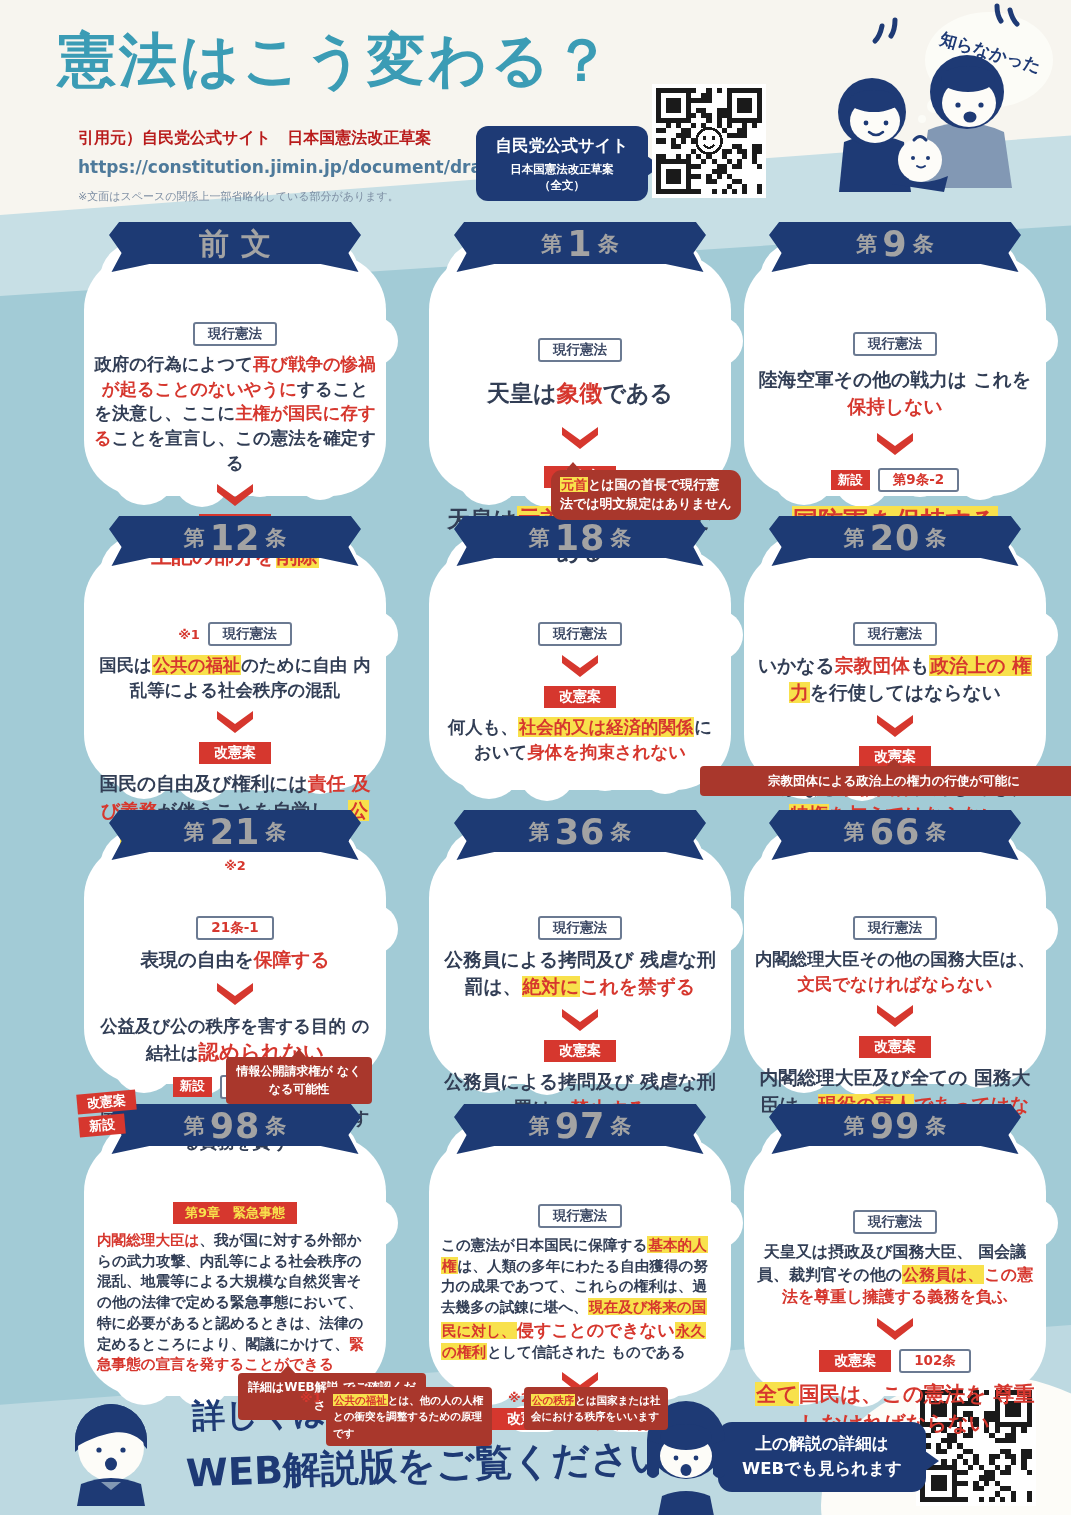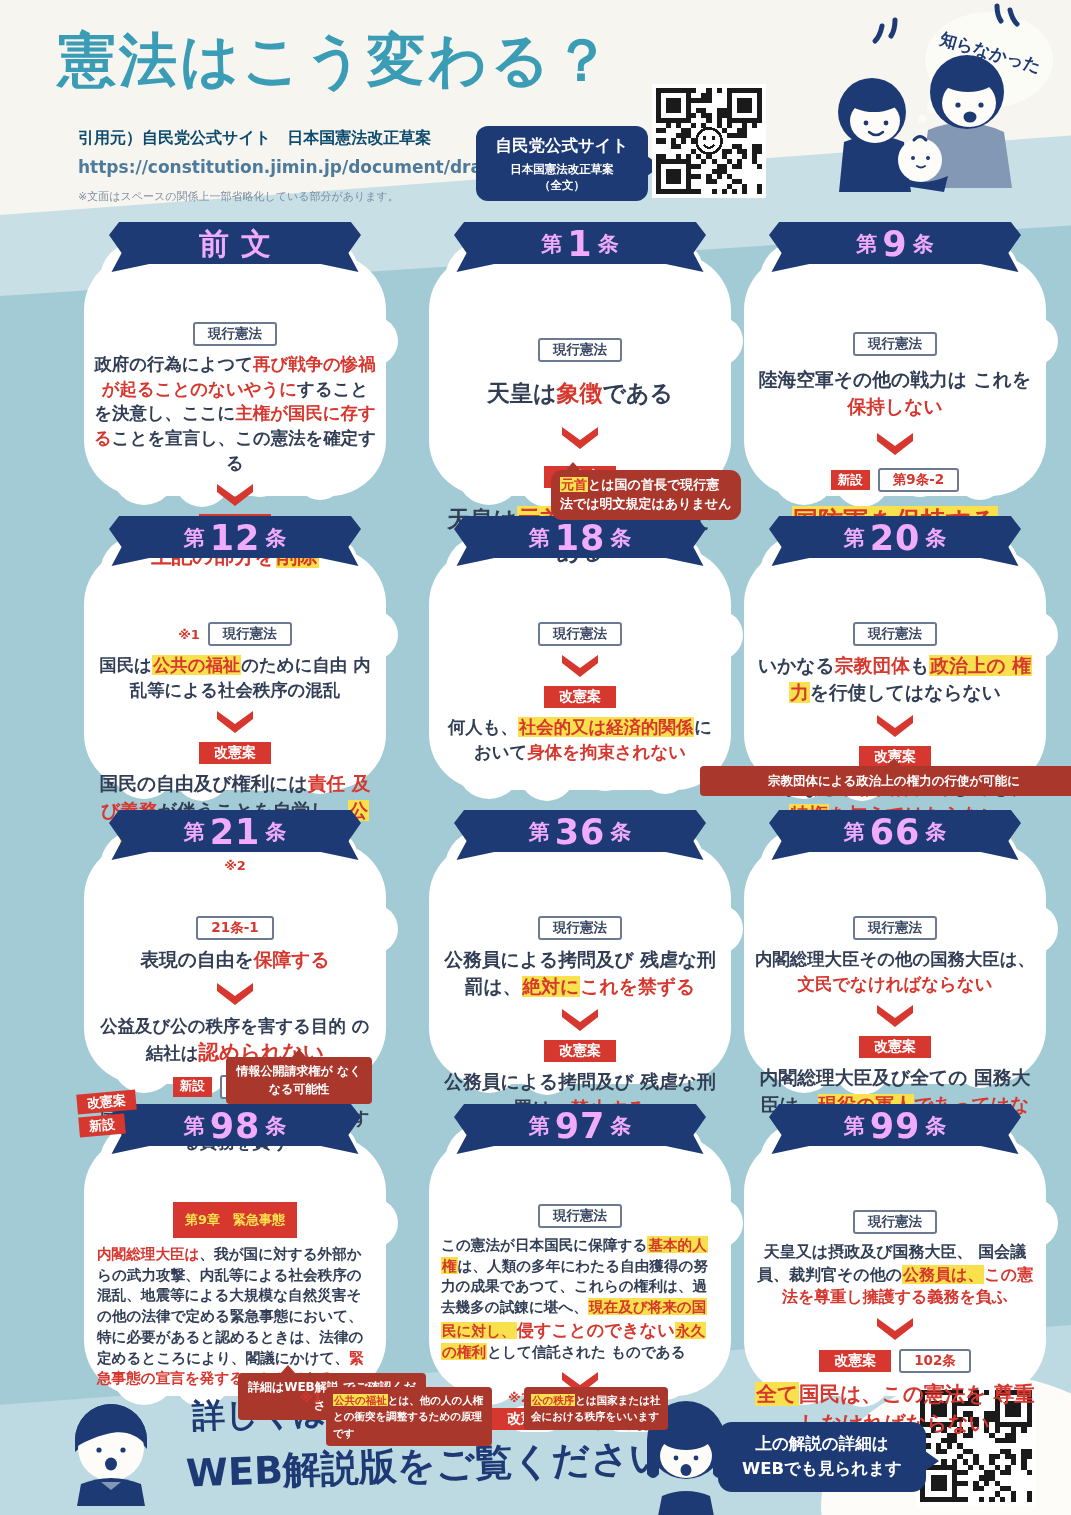--- a/index.html
+++ b/index.html
@@ -10,56 +10,56 @@
            clip-path:polygon(0 50%,100% 4%,100% 58%,0 100%);}
   .bg-top{position:absolute;left:0;top:0;width:100%;height:215px;background:#f7f5ef;
           clip-path:polygon(0 0,100% 0,100% 63%,0 100%);}
   .bg-bottom{position:absolute;left:0;bottom:0;width:100%;height:190px;background:#bdd9e1;
              clip-path:polygon(0 42%,100% 0,100% 100%,0 100%);}
   .hill{position:absolute;right:-80px;bottom:-120px;width:330px;height:260px;background:#fdfcf8;border-radius:50%;}
   .cloudlet{position:absolute;left:540px;top:1382px;width:70px;height:46px;background:#fff;border-radius:24px;
             box-shadow:58px 10px 0 -6px #fff,-40px 14px 0 -10px #fff;}
   
   .title{position:absolute;left:58px;top:22px;margin:0;font-size:58px;font-weight:900;color:#3b9cb5;letter-spacing:3px;}
-  .src{position:absolute;left:78px;top:128px;margin:0;font-size:16px;font-weight:700;color:#0c4a6e;}
+  .src{position:absolute;left:78px;top:128px;margin:0;font-size:16px;font-weight:700;color:#b91c1c;}
   .url{position:absolute;left:78px;top:157px;margin:0;font-size:17px;font-weight:700;color:#4e7a9b;}
   .disc{position:absolute;left:78px;top:189px;margin:0;font-size:11px;color:#7d8ea3;}
   .site-bubble{position:absolute;left:476px;top:126px;width:160px;background:#1e3a75;border-radius:12px;
                padding:9px 6px 8px;text-align:center;color:#fff;}
   .site-bubble::after{content:"";position:absolute;right:-13px;top:40%;border:10px solid transparent;
                       border-left:14px solid #1e3a75;border-right:0;}
   .sb1{display:block;font-size:16.5px;font-weight:800;margin-bottom:5px;}
   .sb2,.sb3{display:block;font-size:11.5px;font-weight:700;line-height:1.35;}
   .qr{background:#fff;padding:4px;line-height:0;}
   .qr-top{position:absolute;left:652px;top:84px;}
   .qr-bottom{position:absolute;left:916px;top:1386px;}
   .family{position:absolute;left:742px;top:0;line-height:0;}
   
   .panel{position:absolute;width:306px;}
   .cloud{position:absolute;left:2px;right:2px;top:32px;bottom:4px;background:#fff;border-radius:56px;}
   .cloud::before,.cloud::after{content:"";position:absolute;background:#fff;border-radius:50%;}
   .cloud::before{width:74px;height:74px;top:-12px;left:16px;
     box-shadow:64px -6px 0 -6px #fff,128px -2px 0 -2px #fff,192px -9px 0 -8px #fff,-12px 62px 0 -14px #fff,236px 62px 0 -12px #fff;}
   .cloud::after{width:64px;height:64px;bottom:-9px;left:28px;
     box-shadow:58px 6px 0 -4px #fff,116px -2px 0 -6px #fff,176px 3px 0 -8px #fff;}
-  .banner{position:relative;margin:0 auto;width:252px;height:50px;background:#1d3a74;color:#f0abfc;z-index:3;
+  .banner{position:relative;margin:0 auto;width:252px;height:50px;background:#1d3a74;color:#a3a3a3;z-index:3;
           display:flex;align-items:center;justify-content:center;padding-bottom:6px;box-sizing:border-box;
           clip-path:polygon(4% 0,96% 0,100% 26%,95% 62%,99% 100%,84% 84%,16% 84%,1% 100%,5% 62%,0 26%);}
   .bpre,.bsuf{font-size:21px;font-weight:800;}
   .bnum{font-size:35px;font-weight:800;margin:0 5px;letter-spacing:1px;}
   .bword{font-size:30px;font-weight:800;letter-spacing:12px;padding-left:12px;}
   .content{position:relative;z-index:2;display:flex;flex-direction:column;align-items:center;gap:7px;
            padding:56px 12px 0;box-sizing:border-box;}
   .lrow{display:flex;align-items:center;justify-content:center;gap:8px;}
   .olabel{display:inline-block;border:2px solid #6b7a92;background:#fff;color:#3a4763;font-weight:700;
           font-size:13.5px;padding:1px 13px;border-radius:3px;}
   .olabel.red{color:#d6372e;}
   .rlabel{display:inline-block;background:#d6372e;color:#fff;font-weight:800;font-size:14px;padding:2px 15px;}
   .rlabel.sm{font-size:12.5px;padding:1.5px 7px;}
-  .rlabel.yel{color:#f8e14c;font-size:13px;padding:9px 12px;}
+  .rlabel.yel{color:#f8e14c;font-size:13px;padding:2px 12px;}
   .mark{color:#d6372e;font-weight:800;font-size:13px;}
   .bigred{color:#d6372e;font-weight:800;font-size:24px;}
   .txt{font-weight:700;color:#323e55;line-height:1.42;text-align:center;}
   .txt.s{font-size:14.6px;}.txt.sm{font-size:16px;}.txt.m{font-size:17.4px;}
   .txt.ml{font-size:18.8px;}.txt.l{font-size:20.6px;}.txt.xl{font-size:23px;}.txt.xxl{font-size:25px;}
   .al-left{text-align:left;}
   .seg-n{color:#323e55;}
   .seg-r,.seg-rb,.seg-rh{color:#d6372e;font-weight:800;}
   .seg-rb{font-size:1.18em;}
   .seg-rh{background:#f8e14c;padding:0 1px;box-decoration-break:clone;-webkit-box-decoration-break:clone;}

